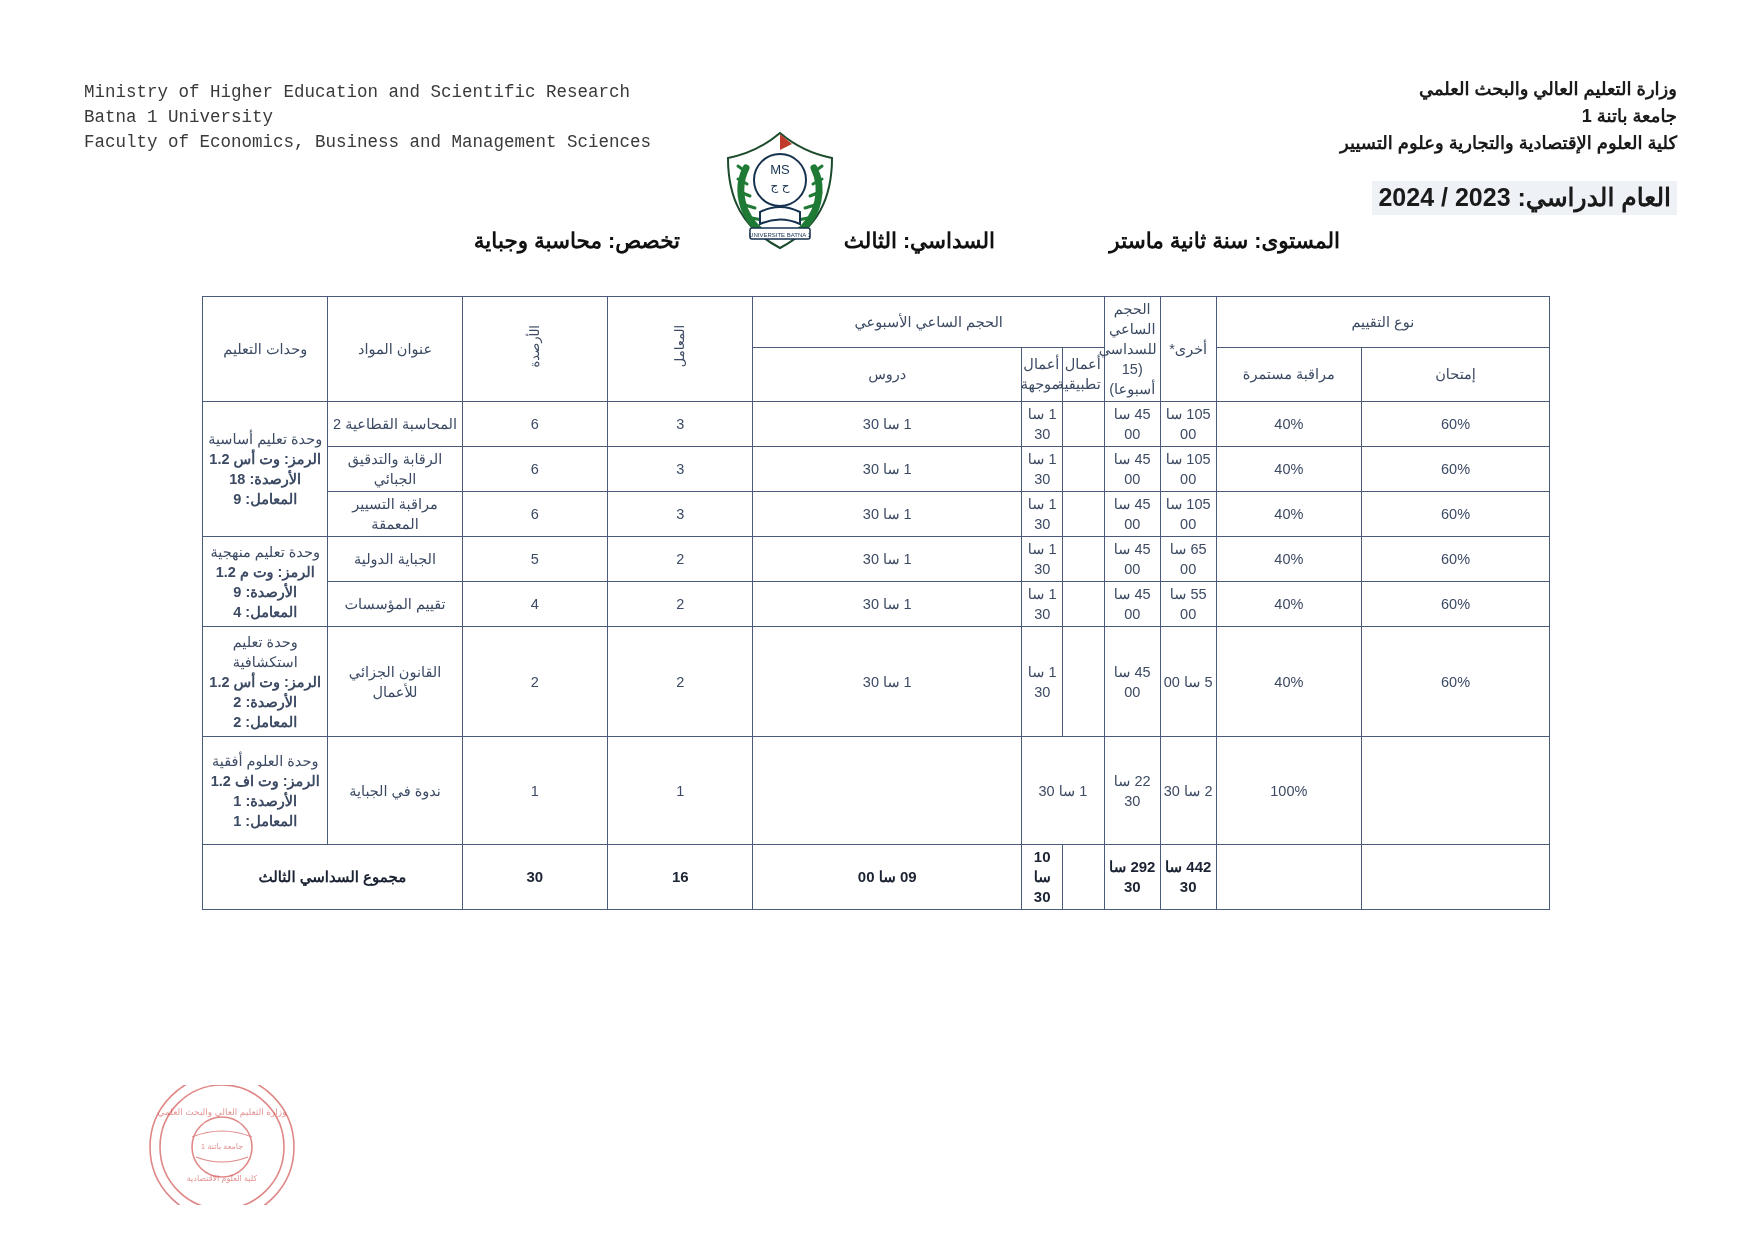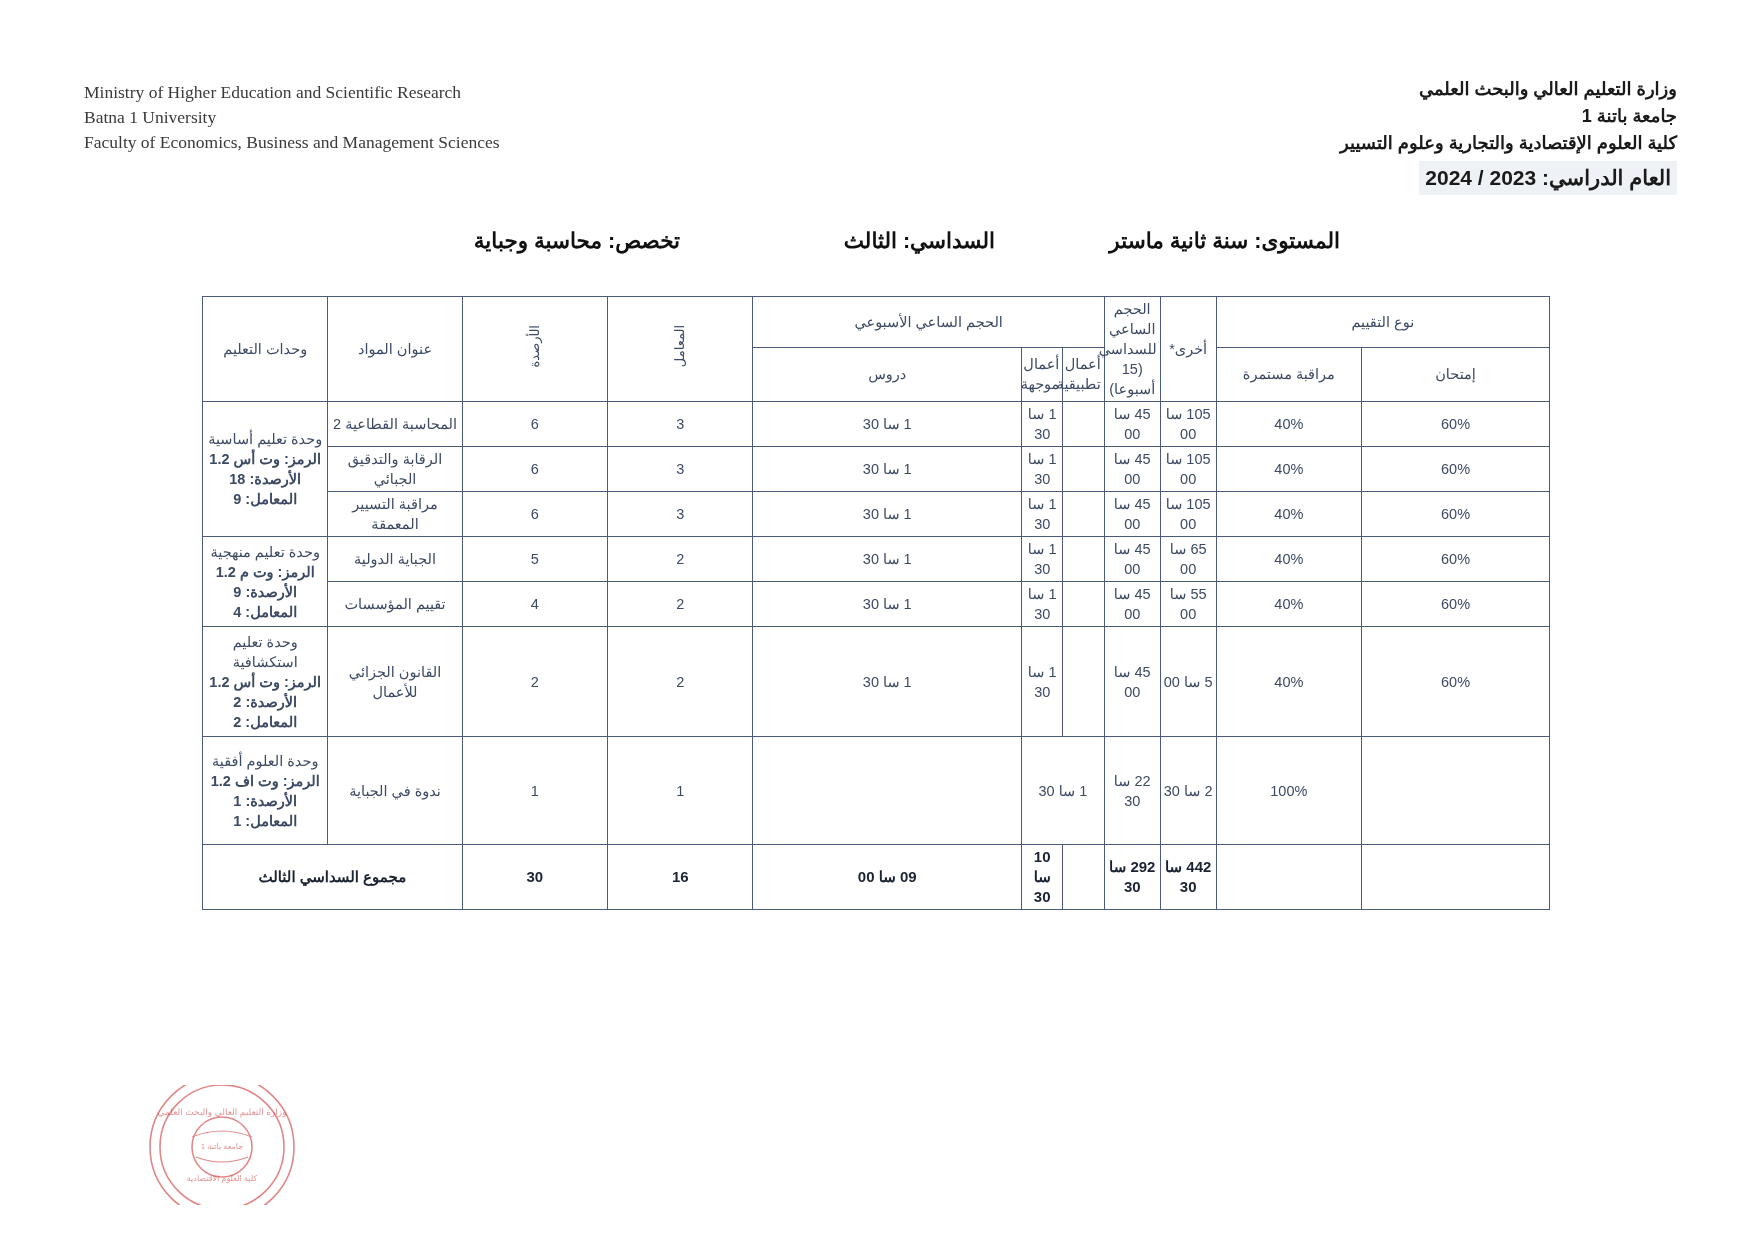--- a/index.html
+++ b/index.html
@@ -26,39 +26,39 @@
   }
   .header-left {
     position: absolute;
     left: 84px;
     top: 14px;
     direction: ltr;
     text-align: left;
     font-size: 17.5px;
     line-height: 25px;
     color: #3a3a3a;
-    font-family: Liberation Serif, serif;
+    font-family: Liberation Mono, monospace;
   }
   .header-left div { white-space: nowrap; }
 
   .header-right {
     position: absolute;
     right: 78px;
     top: 10px;
     direction: rtl;
     text-align: right;
     font-size: 18px;
     line-height: 27px;
     font-weight: bold;
     color: #1a1a1a;
   }
   .header-right .line { white-space: nowrap; }
   .header-year {
-    margin-top: 4px;
-    font-size: 21px;
+    margin-top: 24px;
+    font-size: 25px;
     font-weight: bold;
     background: #eef1f6;
     padding: 3px 6px 4px 6px;
     display: inline-block;
   }
 
   
   .emblem {
     position: absolute;
     left: 716px;
@@ -160,20 +160,42 @@
 <body>
 
 <div class="doc-header">
 
   <div class="header-left">
     <div>Ministry of Higher Education and Scientific Research</div>
     <div>Batna 1 University</div>
     <div>Faculty of Economics, Business and Management Sciences</div>
   </div>
 
+  <div class="emblem">
+    <svg width="128" height="125" viewBox="0 0 128 125" xmlns="http://www.w3.org/2000/svg">
+
+      <path d="M64 5 C44 22 22 28 12 30 C12 70 26 100 64 120 C102 100 116 70 116 30 C106 28 84 22 64 5 Z" fill="#ffffff" stroke="#1b4b2c" stroke-width="2"></path>
+
+      <path d="M30 40 C20 60 24 88 48 106" fill="none" stroke="#1e7a34" stroke-width="7" stroke-linecap="round"></path>
+      <path d="M98 40 C108 60 104 88 80 106" fill="none" stroke="#1e7a34" stroke-width="7" stroke-linecap="round"></path>
+      <path d="M30 44 l-8 -6 M31 56 l-9 -5 M34 68 l-10 -4 M39 80 l-10 -3 M46 92 l-10 -2" stroke="#1e7a34" stroke-width="3" stroke-linecap="round"></path>
+      <path d="M98 44 l8 -6 M97 56 l9 -5 M94 68 l10 -4 M89 80 l10 -3 M82 92 l10 -2" stroke="#1e7a34" stroke-width="3" stroke-linecap="round"></path>
+
+      <circle cx="64" cy="52" r="26" fill="#ffffff" stroke="#16324f" stroke-width="2"></circle>
+      <text x="64" y="46" text-anchor="middle" font-size="13" font-family="Liberation Sans, sans-serif" fill="#16324f">MS</text>
+      <text x="64" y="62" text-anchor="middle" font-size="12" font-family="Liberation Sans, sans-serif" fill="#16324f">ح ج</text>
+
+      <path d="M64 6 l0 16 l12 -6 Z" fill="#c0392b"></path>
+
+      <path d="M44 84 q20 -10 40 0 l0 12 q-20 -9 -40 0 Z" fill="#ffffff" stroke="#16324f" stroke-width="2"></path>
+
+      <rect x="34" y="100" width="60" height="11" rx="2" fill="#ffffff" stroke="#16324f" stroke-width="1.5"></rect>
+      <text x="64" y="108.5" text-anchor="middle" font-size="6" font-family="Liberation Sans, sans-serif" fill="#16324f">UNIVERSITE BATNA 1</text>
+    </svg>
+  </div>
 
   <div class="header-right">
     <div class="line">وزارة التعليم العالي والبحث العلمي</div>
     <div class="line">جامعة باتنة 1</div>
     <div class="line">كلية العلوم الإقتصادية والتجارية وعلوم التسيير</div>
     <div class="header-year">العام الدراسي: 2023 / 2024</div>
   </div>
 </div>
 
 <div class="subheader">

